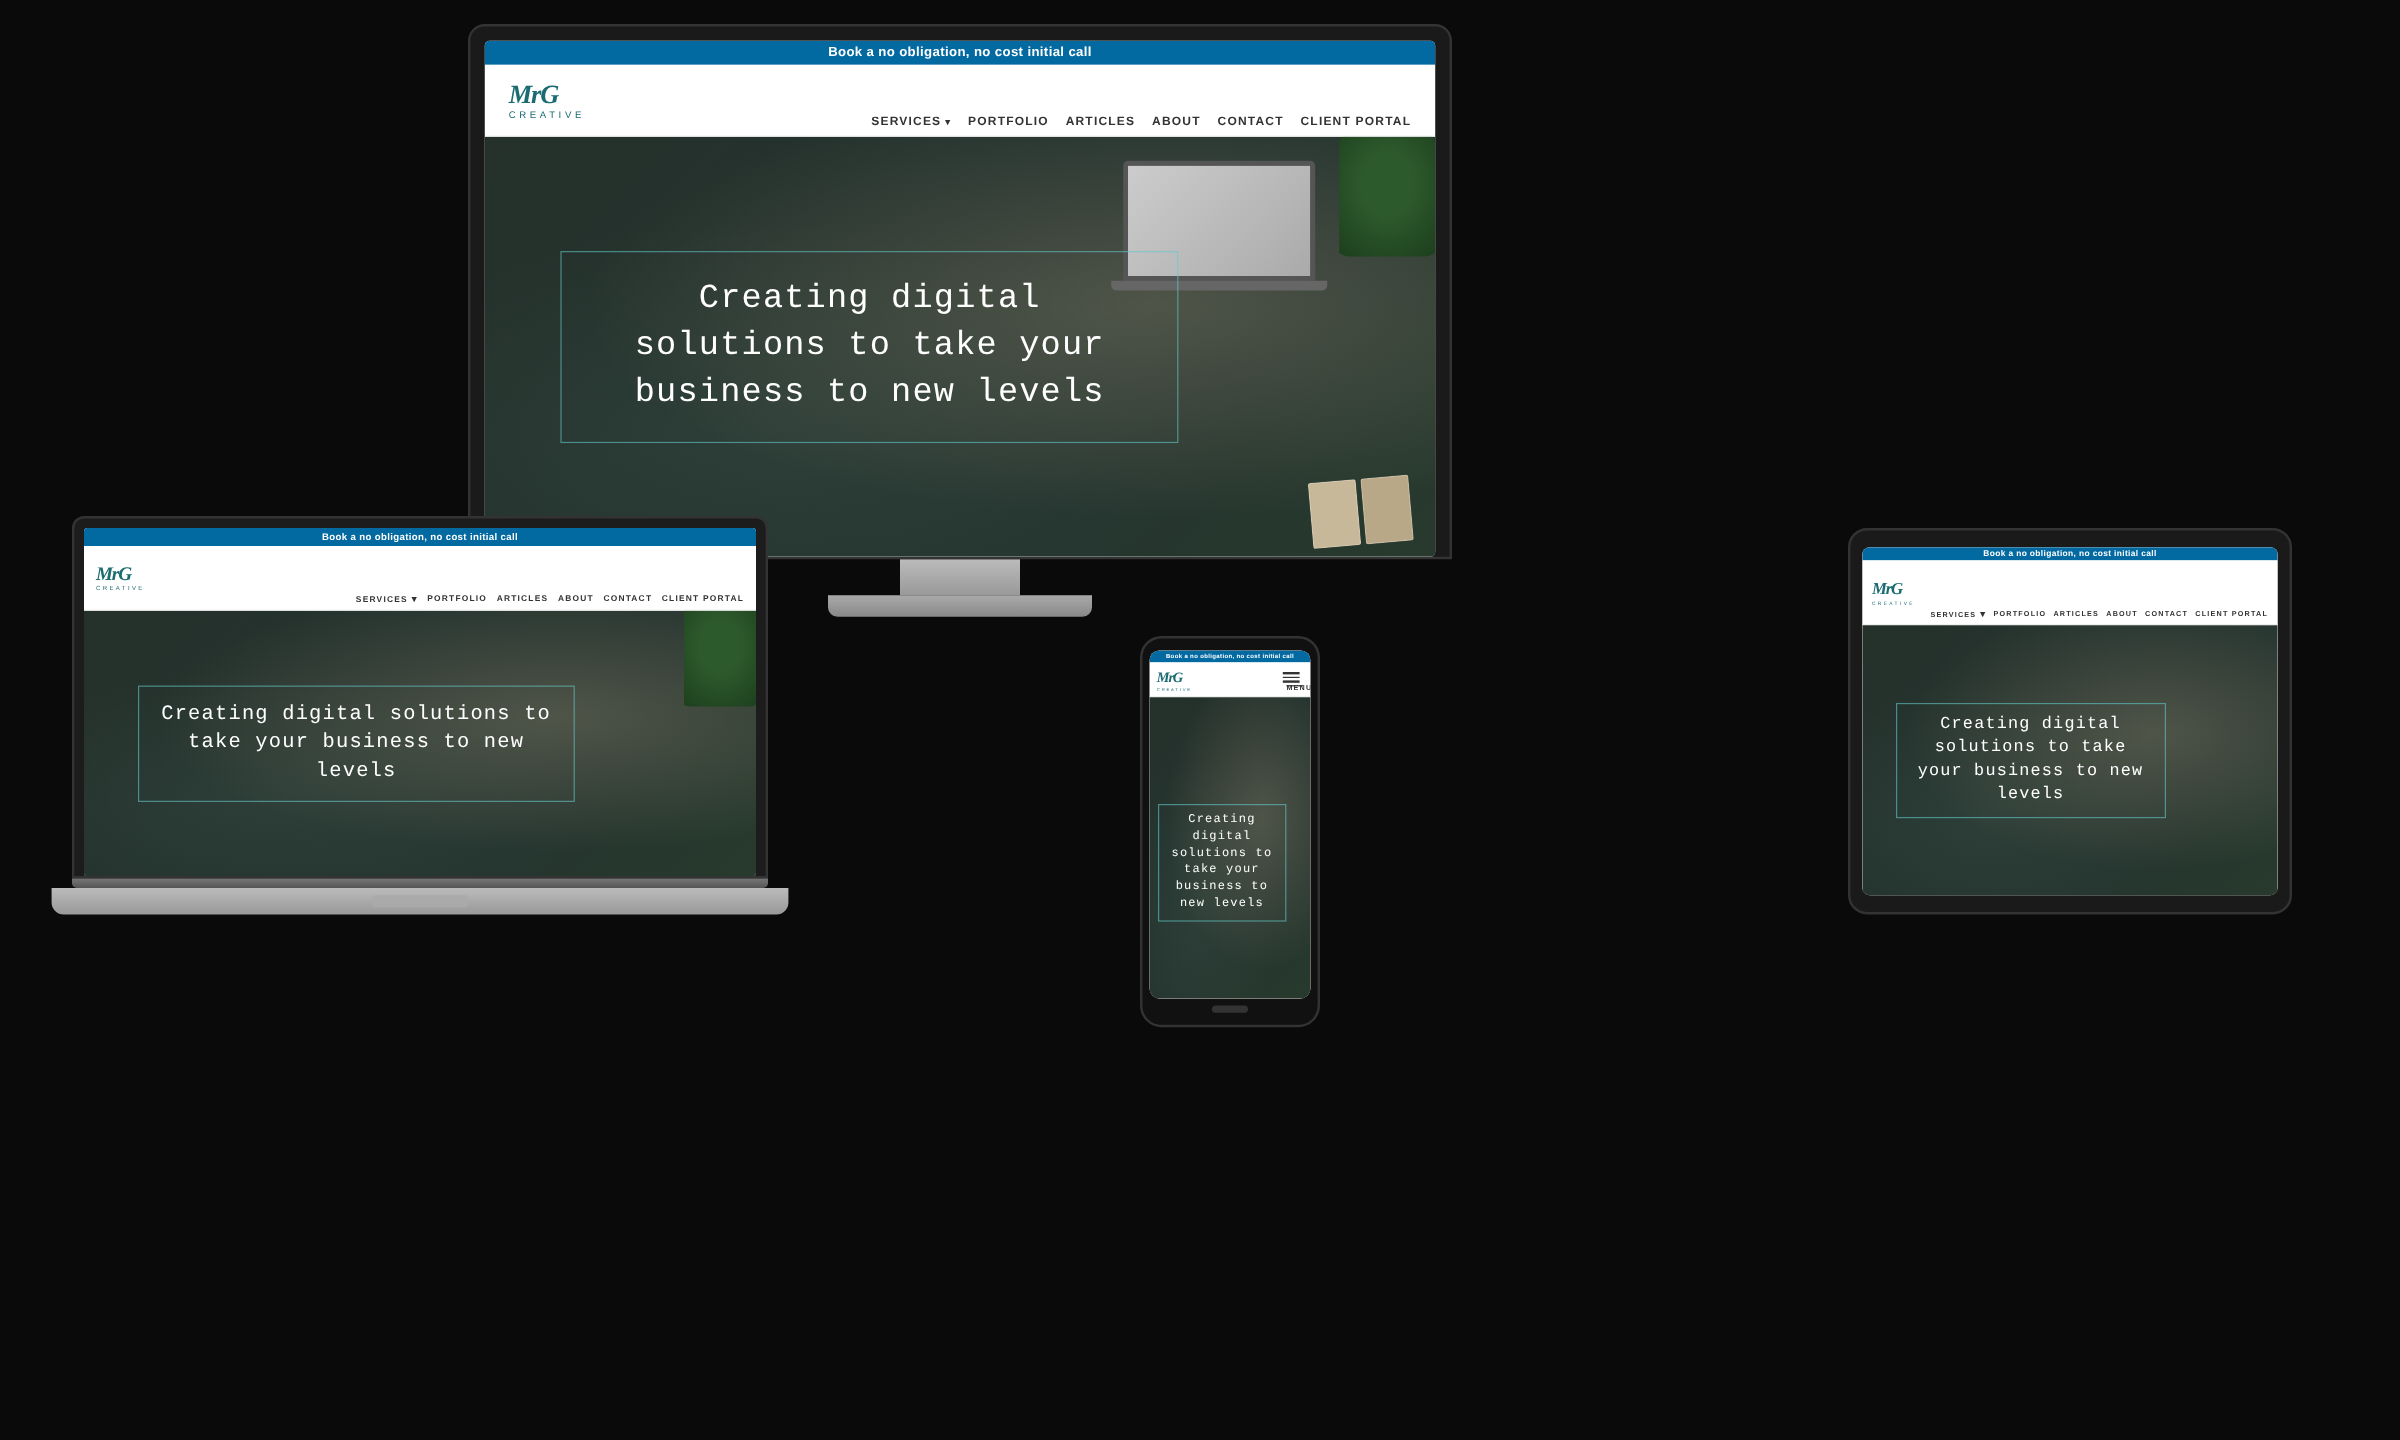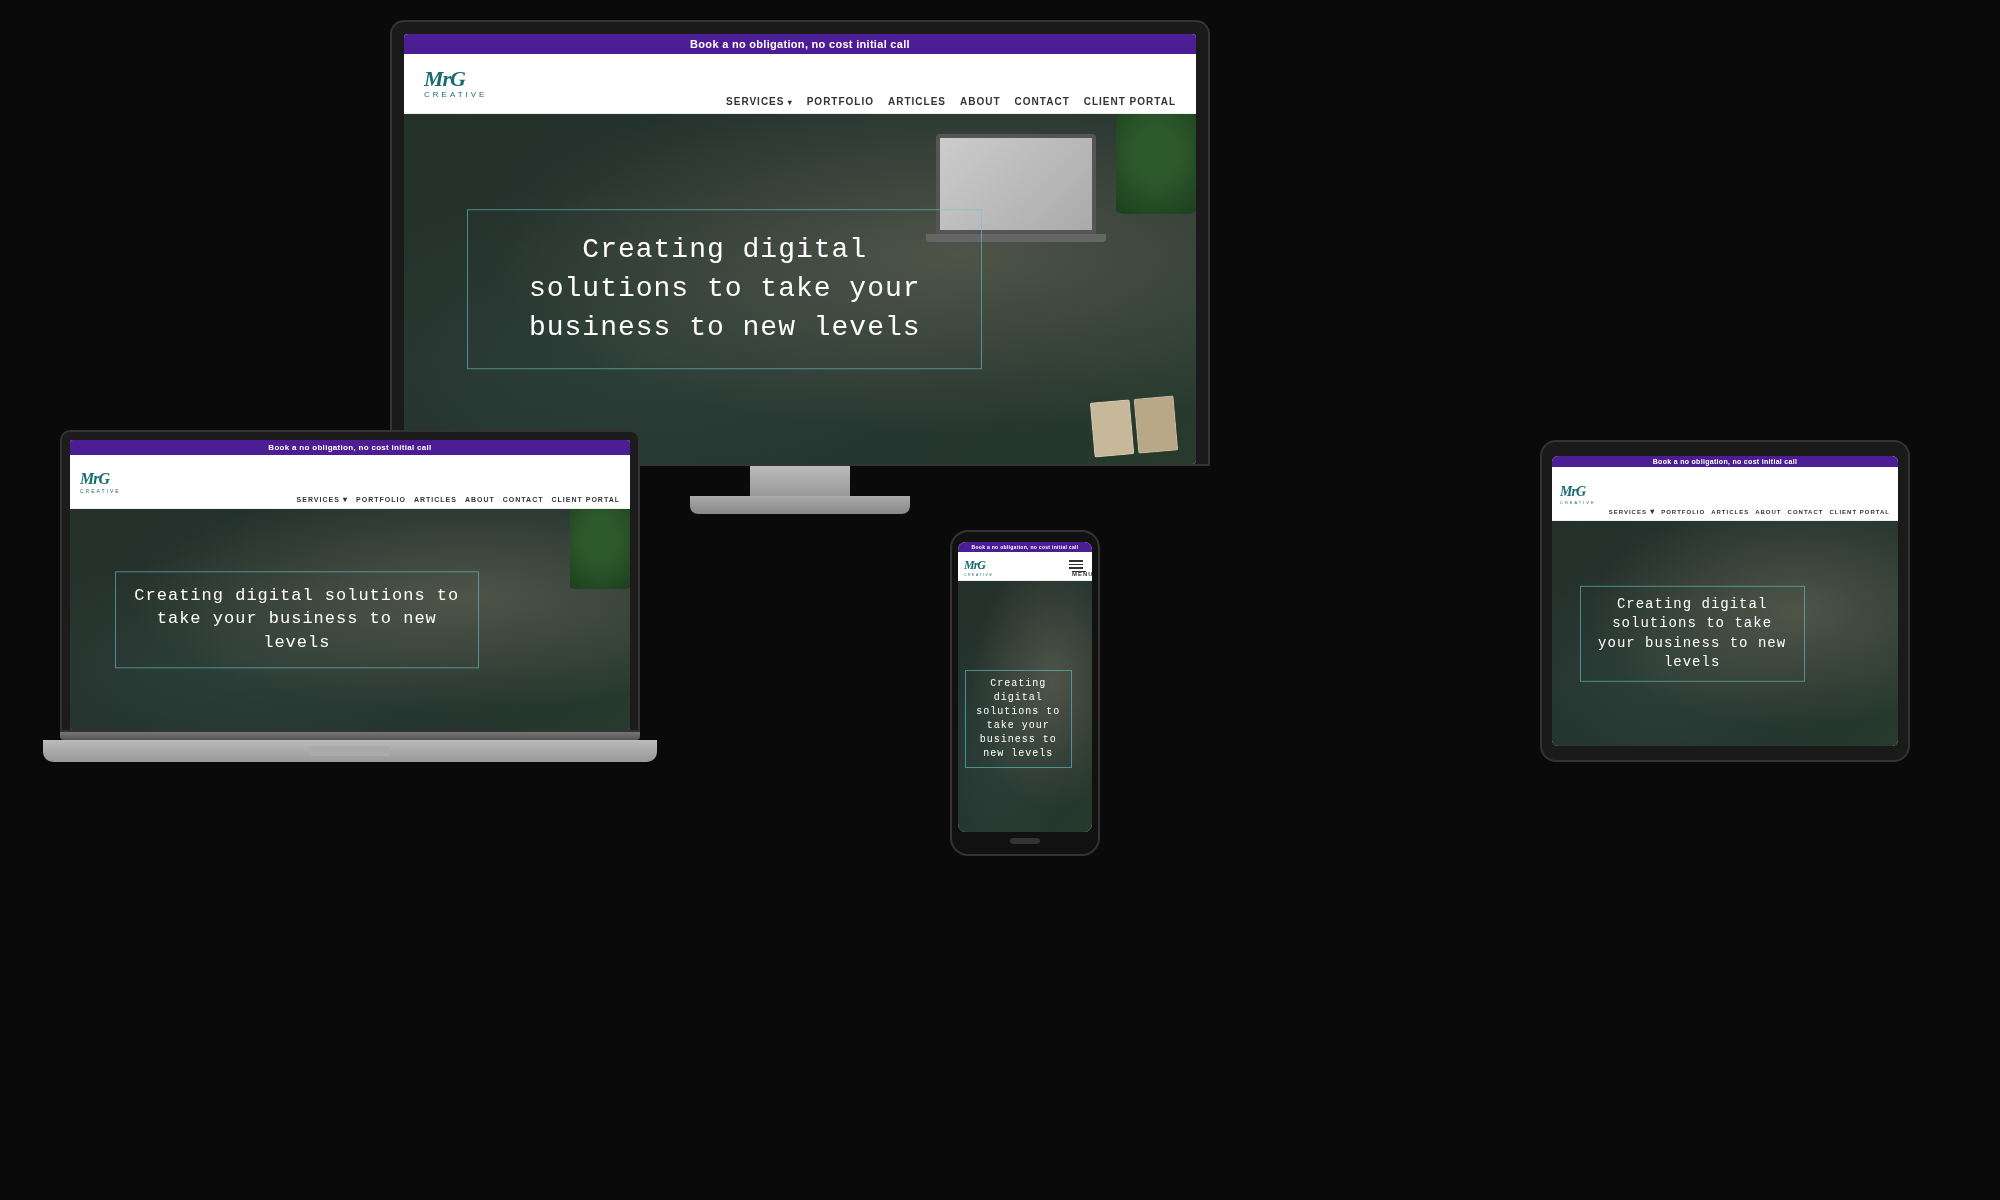--- a/index.html
+++ b/index.html
@@ -164,21 +164,21 @@
     .site-wrap {
       width: 100%;
       height: 100%;
       display: flex;
       flex-direction: column;
       overflow: hidden;
     }
 
     
     .announcement-bar {
-      background: #4c1d95;
+      background: #0369a1;
       color: #fff;
       text-align: center;
       padding: 4px 10px;
       font-size: 11px;
       font-weight: 600;
       letter-spacing: 0.3px;
       flex-shrink: 0;
     }
 
     

